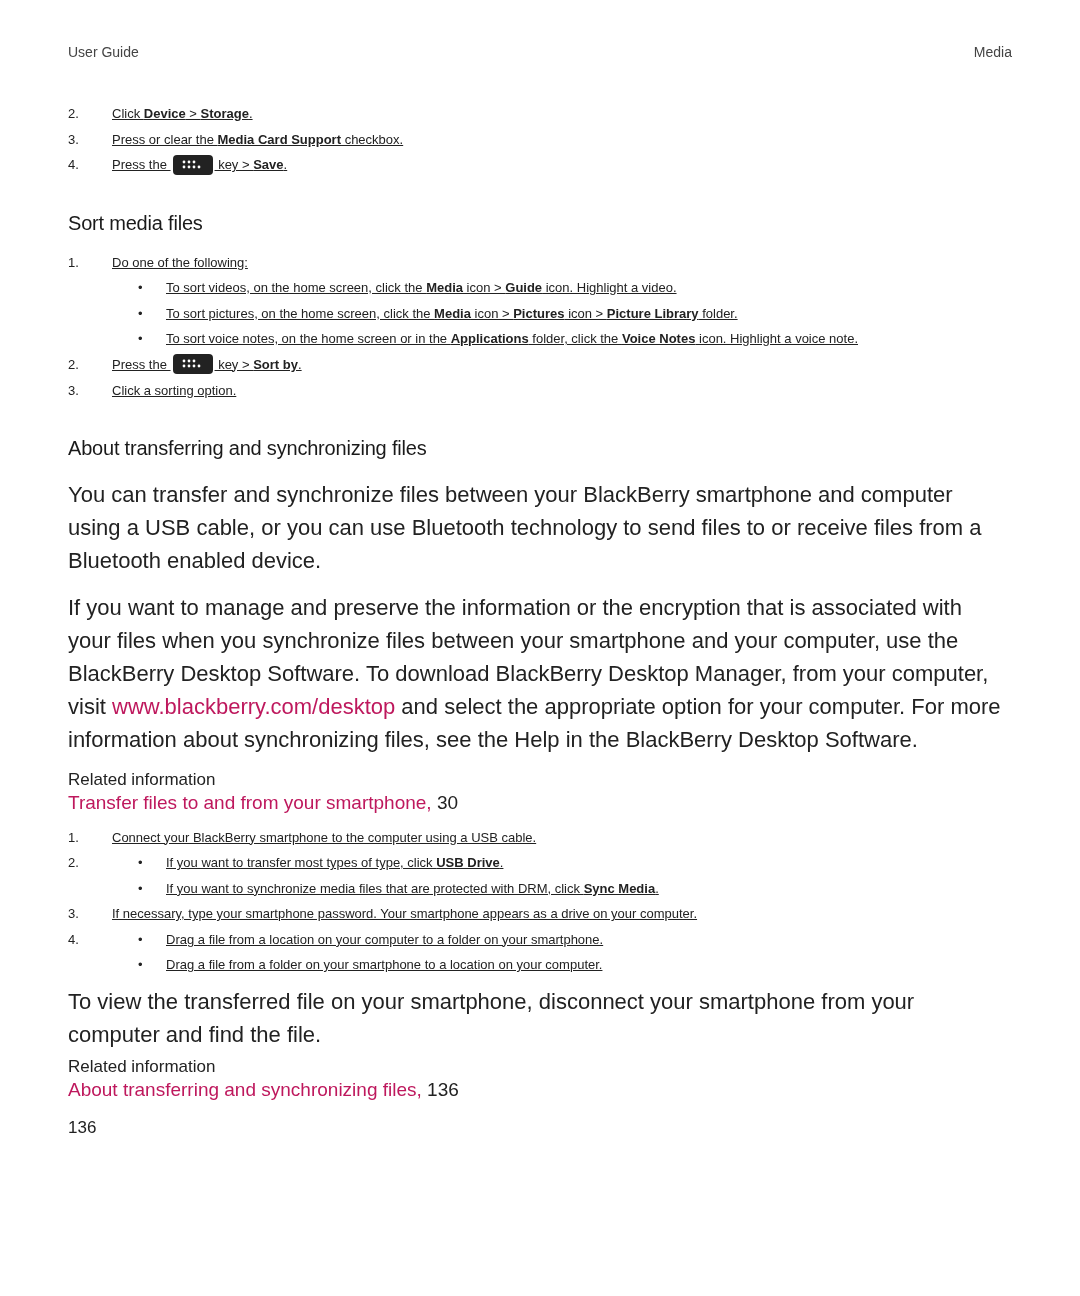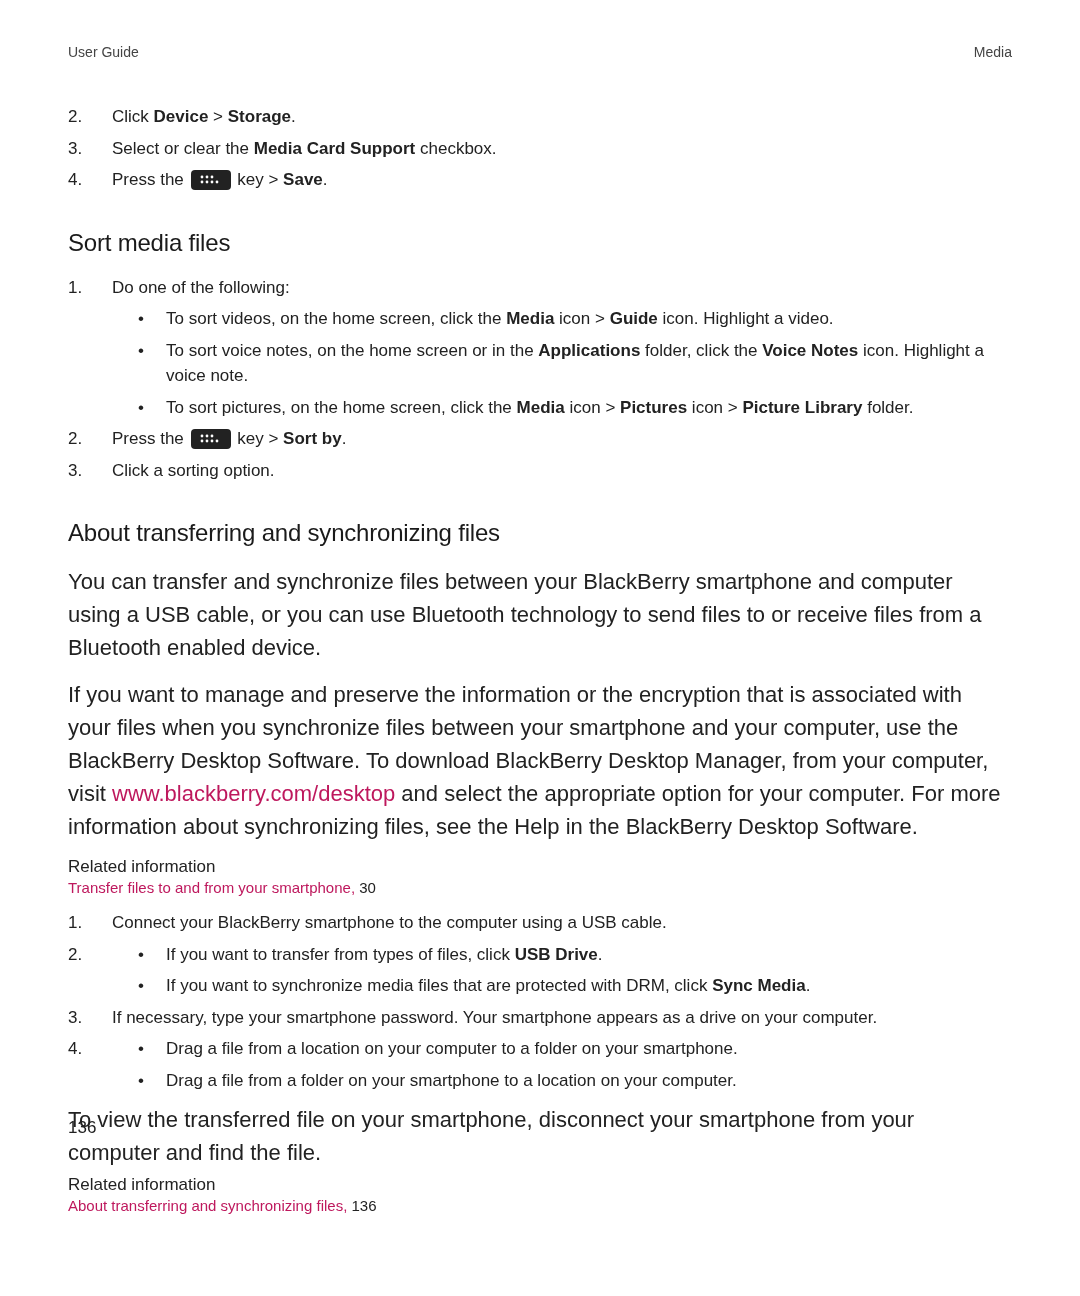--- a/index.html
+++ b/index.html
@@ -20,32 +20,33 @@
   }
   .header-row {
     display: flex;
     justify-content: space-between;
     font-size: 14px;
     color: #444;
     margin-bottom: 44px;
   }
   h2 {
     font-weight: 400;
-    font-size: 24px;
+    font-size: 20px;
     margin: 36px 0 18px 0;
     color: #1a1a1a;
     letter-spacing: -0.2px;
   }
   ol.num {
     list-style: none;
     padding: 0;
     margin: 0 0 10px 0;
     counter-reset: li-counter var(--start, 0);
-    font-size: 17px;
+    font-size: 13px;
     line-height: 1.5;
+    text-decoration: underline;
   }
   ol.num > li {
     counter-increment: li-counter;
     position: relative;
     padding-left: 44px;
     margin: 0 0 6px 0;
   }
   ol.num > li::before {
     content: counter(li-counter) ".";
     position: absolute;
@@ -74,21 +75,21 @@
     margin: 0 4px 14px 0;
   }
   .bold { font-weight: 700; }
   a { color: #be185d; text-decoration: none; }
   .related-heading {
     font-weight: 400;
     font-size: 17px;
     margin: 6px 0 2px 0;
   }
   .related-link {
-    font-size: 15px;
+    font-size: 19px;
     margin: 0 0 14px 0;
   }
   .key {
     display: inline-flex;
     align-items: center;
     justify-content: center;
     width: 40px;
     height: 20px;
     background: #222;
     border-radius: 4px;
@@ -114,21 +115,21 @@
   <div class="header-row">
     <span>User Guide</span>
     <span>Media</span>
   </div>
 
   <ol class="num" style="--start:1">
     <li>
       <span>Click </span><span class="bold">Device</span><span> &gt; </span><span class="bold">Storage</span><span>.</span>
     </li>
     <li>
-      <span>Select or clear the </span><span class="bold">Media Card Support</span><span> checkbox.</span>
+      <span>Press or clear the </span><span class="bold">Media Card Support</span><span> checkbox.</span>
     </li>
     <li>
       <span>Press the  </span><span class="key nowrap">
           <svg width="26" height="12" viewBox="0 0 26 12">
             <g fill="#fff">
               <circle cx="4" cy="3" r="1.4"></circle>
               <circle cx="9" cy="3" r="1.4"></circle>
               <circle cx="14" cy="3" r="1.4"></circle>
               <circle cx="4" cy="8" r="1.4"></circle>
               <circle cx="9" cy="8" r="1.4"></circle>
@@ -142,24 +143,24 @@
 
   <h2>Sort media files</h2>
   <ol class="num">
     <li>
       <span>Do one of the following:</span>
       <ul class="bul">
         <li>
           <span>To sort videos, on the home screen, click the </span><span class="bold">Media</span><span> icon &gt; </span><span class="bold">Guide</span><span> icon. Highlight a video.</span>
         </li>
         <li>
+          <span>To sort pictures, on the home screen, click the </span><span class="bold">Media</span><span> icon &gt; </span><span class="bold">Pictures</span><span> icon &gt; </span><span class="bold">Picture Library</span><span> folder.</span>
+        </li>
+        <li>
           <span>To sort voice notes, on the home screen or in the </span><span class="bold">Applications</span><span> folder, click the </span><span class="bold">Voice Notes</span><span> icon. Highlight a voice note.</span>
-        </li>
-        <li>
-          <span>To sort pictures, on the home screen, click the </span><span class="bold">Media</span><span> icon &gt; </span><span class="bold">Pictures</span><span> icon &gt; </span><span class="bold">Picture Library</span><span> folder.</span>
         </li>
       </ul>
     </li>
     <li>
       <span>Press the  </span><span class="key nowrap">
           <svg width="26" height="12" viewBox="0 0 26 12">
             <g fill="#fff">
               <circle cx="4" cy="3" r="1.4"></circle>
               <circle cx="9" cy="3" r="1.4"></circle>
               <circle cx="14" cy="3" r="1.4"></circle>
@@ -186,21 +187,21 @@
     <a href="#">Transfer files to and from your smartphone, </a><span>30</span>
   </div>
 
   <ol class="num">
     <li>
       <span>Connect your BlackBerry smartphone to the computer using a USB cable.</span>
     </li>
     <li>
       <ul class="bul">
         <li>
-          <span>If you want to transfer from types of files, click </span><span class="bold">USB Drive</span><span>.</span>
+          <span>If you want to transfer most types of type, click </span><span class="bold">USB Drive</span><span>.</span>
         </li>
         <li>
           <span>If you want to synchronize media files that are protected with DRM, click </span><span class="bold">Sync Media</span><span>.</span>
         </li>
       </ul>
     </li>
     <li>
       <span>If necessary, type your smartphone password. Your smartphone appears as a drive on your computer.</span>
     </li>
     <li>

